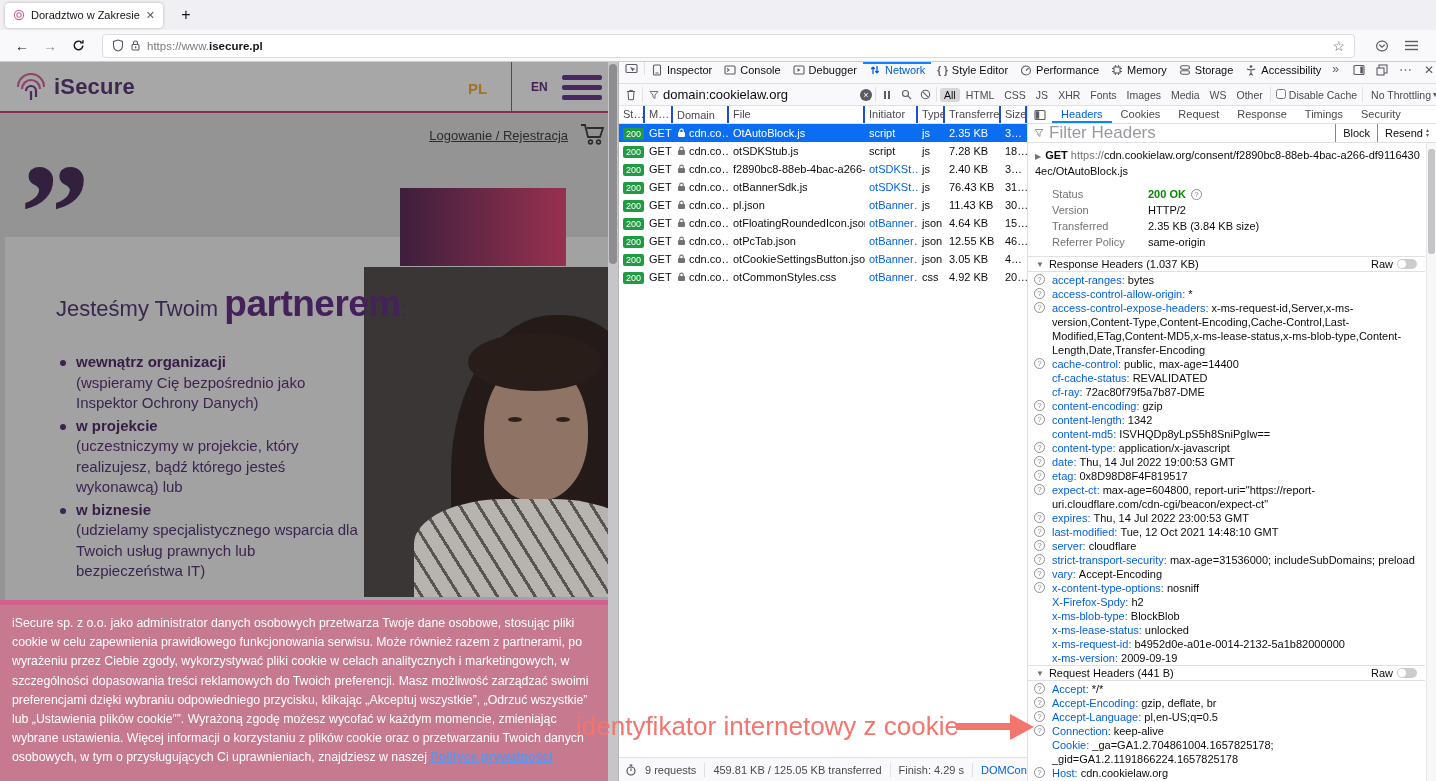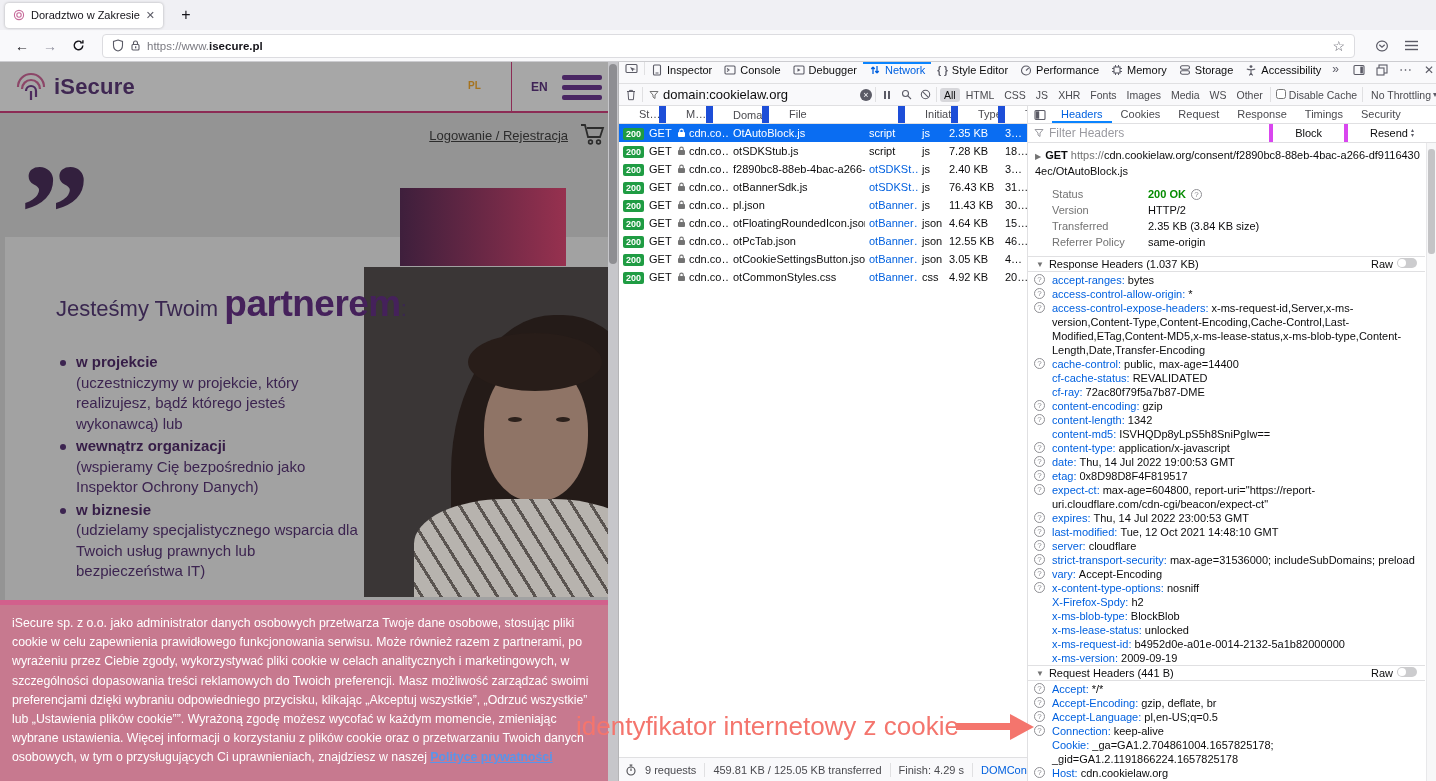--- a/index.html
+++ b/index.html
@@ -19,21 +19,21 @@
   .url-domain{color:#15141a;font-weight:700}
   .star{margin-left:auto;font-size:14px;color:#5b5b66}
   .nav-right{display:flex;align-items:center;gap:16px;padding:0 10px}
   
   .main{display:flex;height:719px}
   
   .page{width:618px;position:relative;background:#949494;overflow:hidden;flex:none}
   .site-header{height:51px;background:#a7a7a7;border-bottom:2px solid #8c2c55;position:relative}
   .logo{position:absolute;left:14px;top:7px;display:flex;align-items:center;gap:6px}
   .logo-text{font-size:22px;font-weight:700;color:#3f2752;letter-spacing:.2px}
-  .lang-pl{position:absolute;left:468px;top:18px;font-size:10px;font-weight:700;color:#a5731f}
+  .lang-pl{position:absolute;left:468px;top:18px;font-size:15px;font-weight:700;color:#a5731f}
   .lang-div{position:absolute;left:511px;top:0;width:1px;height:51px;background:#8c2c55}
   .lang-en{position:absolute;left:531px;top:18px;font-size:12px;font-weight:700;color:#3f2356}
   .site-burger{position:absolute;right:16px;top:13px;display:flex;flex-direction:column;gap:5px}
   .site-burger i{display:block;width:40px;height:5px;background:#4a2763;border-radius:2px}
   .login-link{position:absolute;top:66px;right:50px;font-size:13px;color:#2c2c2c;text-decoration:underline}
   .cart{position:absolute;top:60px;right:12px}
   .quote-card{position:absolute;left:5px;top:175px;width:612px;height:363px;background:#a2a2a2}
   .quote-mark{position:absolute;left:20px;top:96px;font-family:"Liberation Serif",serif;font-weight:700;font-size:140px;line-height:.78;color:#33203e}
   .grad-rect{position:absolute;left:400px;top:126px;width:166px;height:78px;background:linear-gradient(90deg,#3e1f3c,#97314f)}
   .photo{position:absolute;left:364px;top:205px;width:254px;height:330px;background:#3a3636;overflow:hidden}
@@ -79,59 +79,59 @@
   .net-right{margin-left:auto;display:flex;align-items:center;gap:5px;white-space:nowrap}
   .cache{display:flex;align-items:flex-start;gap:3px}
   .cache input{width:10px;height:10px}
   .throttle{display:flex;align-items:center;gap:2px;padding:0 3px}
   .caret-d{font-size:8px;color:#5b5b66}
   .dt-main{display:flex;flex:1;min-height:0}
   
   .req-col{width:408px;display:flex;flex-direction:column;min-width:0;flex:none}
   .req-table{flex:1;overflow:hidden;font-size:11px}
   .req-head{display:flex;height:18px;border-bottom:1px solid #e0e0e2;color:#4a4a4f;background:#fff}
-  .req-head .c{border-right:7px solid #1d4ed8;padding:2px 20px;overflow:hidden;white-space:nowrap}
+  .req-head .c{border-right:2px solid #1d4ed8;padding:2px 4px;overflow:hidden;white-space:nowrap}
   .req-row{display:flex;height:18px;align-items:center;color:#0c0c0d;background:#fff}
   .req-row .c{padding:0 4px;overflow:hidden;white-space:nowrap}
   .c-st{width:26px;flex:none}.c-m{width:28px;flex:none}.c-dom{width:56px;flex:none;display:flex;align-items:center;gap:3px}
   .c-file{width:136px;flex:none}.c-init{width:53px;flex:none}.c-type{width:27px;flex:none}
   .c-tr{width:56px;flex:none}.c-sz{width:26px;flex:none}
-  .badge{display:inline-block;min-width:21px;padding:0 2px;height:12px;line-height:12px;border-radius:2px;background:#1f9c43;color:#fff;font-size:9px;font-weight:700;text-align:center}
+  .badge{display:inline-block;min-width:21px;padding:0 2px;height:12px;line-height:12px;border-radius:2px;background:#1f9c43;color:#fff;font-size:9px;font-weight:400;text-align:center}
   .lockwrap{color:#737373;flex:none}
   .init-link{color:#0060df}
   .req-row.selected{background:#0a6df2;color:#fff}
   .req-row.selected .init-link,.req-row.selected .lockwrap{color:#fff}
   .status-bar{height:24px;border-top:1px solid #e0e0e2;background:#f9f9fb;display:flex;align-items:center;font-size:11px;color:#4a4a4f;gap:8px;padding:0 6px;white-space:nowrap;overflow:hidden}
   .sb-div{width:1px;height:14px;background:#e0e0e2;flex:none}
   .sb-dcl{color:#0060df}
   
   .detail-col{flex:1;border-left:1px solid #e0e0e2;display:flex;flex-direction:column;min-width:0;position:relative}
   .detail-tabs{height:18px;display:flex;align-items:stretch;border-bottom:1px solid #e0e0e2;font-size:11px;color:#4a4a4f}
   .sidebar-toggle{width:24px;display:flex;align-items:center;justify-content:center;flex:none}
   .detail-tab{padding:0 9px;display:flex;align-items:center;border-bottom:2px solid transparent;white-space:nowrap}
   .detail-tab.active{color:#0061e0;border-bottom-color:#0a84ff}
   .hfilter{height:19px;border-bottom:1px solid #e0e0e2;display:flex;align-items:center;font-size:11px;padding:0 0 0 6px;gap:5px}
-  .hfilter input{border:0;outline:0;flex:1;font-size:12px;background:transparent;color:#0c0c0d;font-family:"Liberation Sans",sans-serif}
+  .hfilter input{border:0;outline:0;flex:1;font-size:17px;background:transparent;color:#0c0c0d;font-family:"Liberation Sans",sans-serif}
   .hfilter input::placeholder{color:#9a9aa0}
   .hf-right{margin-left:auto;display:flex;align-items:stretch;color:#0c0c0d;height:100%}
-  .block-btn,.resend-btn{display:flex;align-items:center;padding:0 22px;border-left:4px solid #d946ef;gap:3px}
+  .block-btn,.resend-btn{display:flex;align-items:center;padding:0 7px;border-left:1px solid #d946ef;gap:3px}
   .sort-arrows{display:flex;flex-direction:column;font-size:6px;line-height:5px;color:#5b5b66}
   .hcontent{flex:1;overflow:hidden;font-size:11px;color:#0c0c0d;position:relative;padding-right:11px}
   .url-line{padding:5px 4px 4px 7px;line-height:14px;word-break:break-all}
   .url-line .caret{color:#737373;font-size:8px;margin-right:4px}
   .url-line .m{font-weight:700}
   .url-line .scheme{color:#737373}
   .summary{padding:4px 8px 6px 24px}
   .sum-row{display:flex;line-height:16px}
   .sum-label{width:96px;color:#737373;flex:none}
   .green{color:#058b00;font-weight:700}
   .qi{display:inline-block;width:11px;height:11px;border:1px solid #8f8f94;border-radius:50%;color:#8f8f94;font-size:8px;line-height:10px;text-align:center;margin-left:5px;vertical-align:1px}
   .sec-bar{height:16px;background:#fff;border-top:1px solid #e0e0e2;border-bottom:1px solid #e0e0e2;display:flex;align-items:center;padding:0 8px;gap:5px;font-size:11px}
   .tri{color:#737373;font-size:8px}
-  .raw-wrap{margin-left:auto;display:flex;align-items:flex-start;gap:4px}
+  .raw-wrap{margin-left:auto;display:flex;align-items:center;gap:4px}
   .toggle{width:20px;height:10px;border-radius:5px;background:#ccccce;position:relative}
   .toggle::after{content:"";position:absolute;left:1px;top:1px;width:8px;height:8px;border-radius:50%;background:#fff}
   .hlist{padding-top:1px}
   .hrow{padding-left:24px;line-height:14px;position:relative;word-break:break-word}
   .qi2{position:absolute;left:6px;top:1px;width:11px;height:11px;border:1px solid #8f8f94;border-radius:50%;color:#8f8f94;font-size:8px;line-height:10px;text-align:center}
   .hname{color:#0060df}
   .hval{color:#0c0c0d;margin-left:3px}
   .dscroll{position:absolute;right:0;top:37px;bottom:0;width:10px;background:#f7f7f8;border-left:1px solid #e8e8ea}
   .dthumb{position:absolute;right:1px;top:6px;width:7px;height:105px;background:#c4c4c6;border-radius:3px}
   
@@ -237,22 +237,22 @@
       <div class="ph-hair"></div>
       <div class="ph-face"></div>
       <div class="ph-fringe"></div>
       <div class="ph-eye" style="right:96px"></div>
       <div class="ph-eye" style="right:48px"></div>
       <div class="ph-shirt"></div>
     </div>
     <div class="quote-mark">”</div>
     <div class="heading"><span>Jesteśmy Twoim </span><span class="hl">partnerem</span><span>:</span></div>
     <ul class="bullets">
+        <li><span class="bt">wewnątrz organizacji</span><br><span class="bd">(wspieramy Cię bezpośrednio jako Inspektor Ochrony Danych)</span></li>
         <li><span class="bt">w projekcie</span><br><span class="bd">(uczestniczymy w projekcie, który realizujesz, bądź którego jesteś wykonawcą) lub</span></li>
-        <li><span class="bt">wewnątrz organizacji</span><br><span class="bd">(wspieramy Cię bezpośrednio jako Inspektor Ochrony Danych)</span></li>
         <li><span class="bt">w biznesie</span><br><span class="bd">(udzielamy specjalistycznego wsparcia dla Twoich usług prawnych lub bezpieczeństwa IT)</span></li>
       </ul>
 
     <div class="cookie-banner">
       <div class="banner-text"><span>iSecure sp. z o.o. jako administrator danych osobowych przetwarza Twoje dane osobowe, stosując pliki cookie w celu zapewnienia prawidłowego funkcjonowania serwisu. Może również razem z partnerami, po wyrażeniu przez Ciebie zgody, wykorzystywać pliki cookie w celach analitycznych i marketingowych, w szczególności dopasowania treści reklamowych do Twoich preferencji. Masz możliwość zarządzać swoimi preferencjami dzięki wybraniu odpowiedniego przycisku, klikając „Akceptuj wszystkie”, „Odrzuć wszystkie” lub „Ustawienia plików cookie””. Wyrażoną zgodę możesz wycofać w każdym momencie, zmieniając wybrane ustawienia. Więcej informacji o korzystaniu z plików cookie oraz o przetwarzaniu Twoich danych osobowych, w tym o przysługujących Ci uprawnieniach, znajdziesz w naszej </span><a class="banner-link">Polityce prywatności</a></div>
     </div>
     <div class="page-scrollbar">
         <div class="page-scroll-thumb"></div>
       </div>
   </div>

